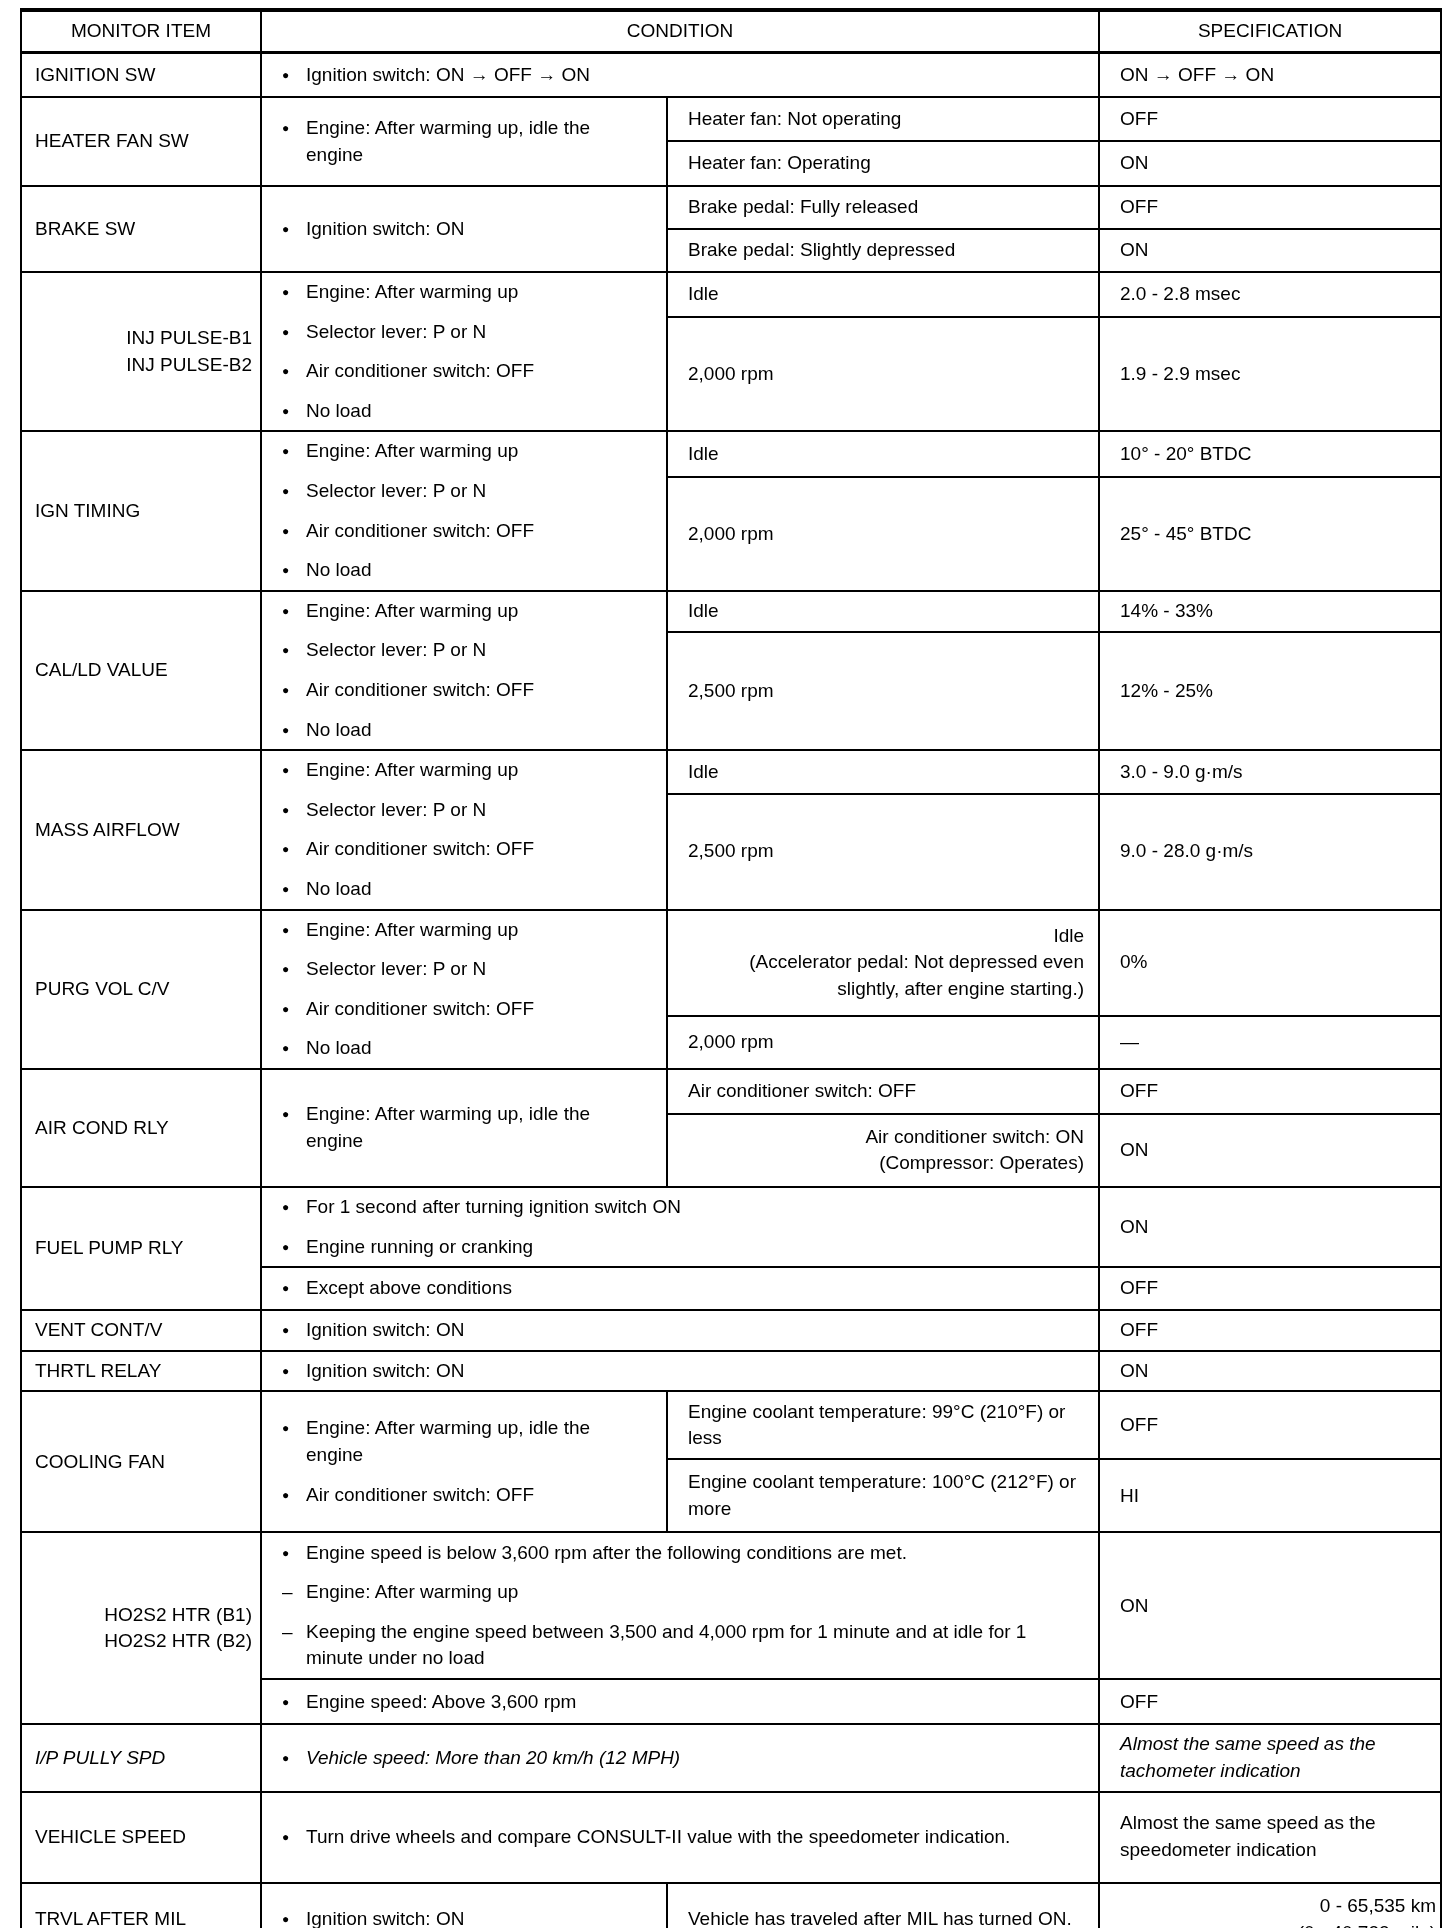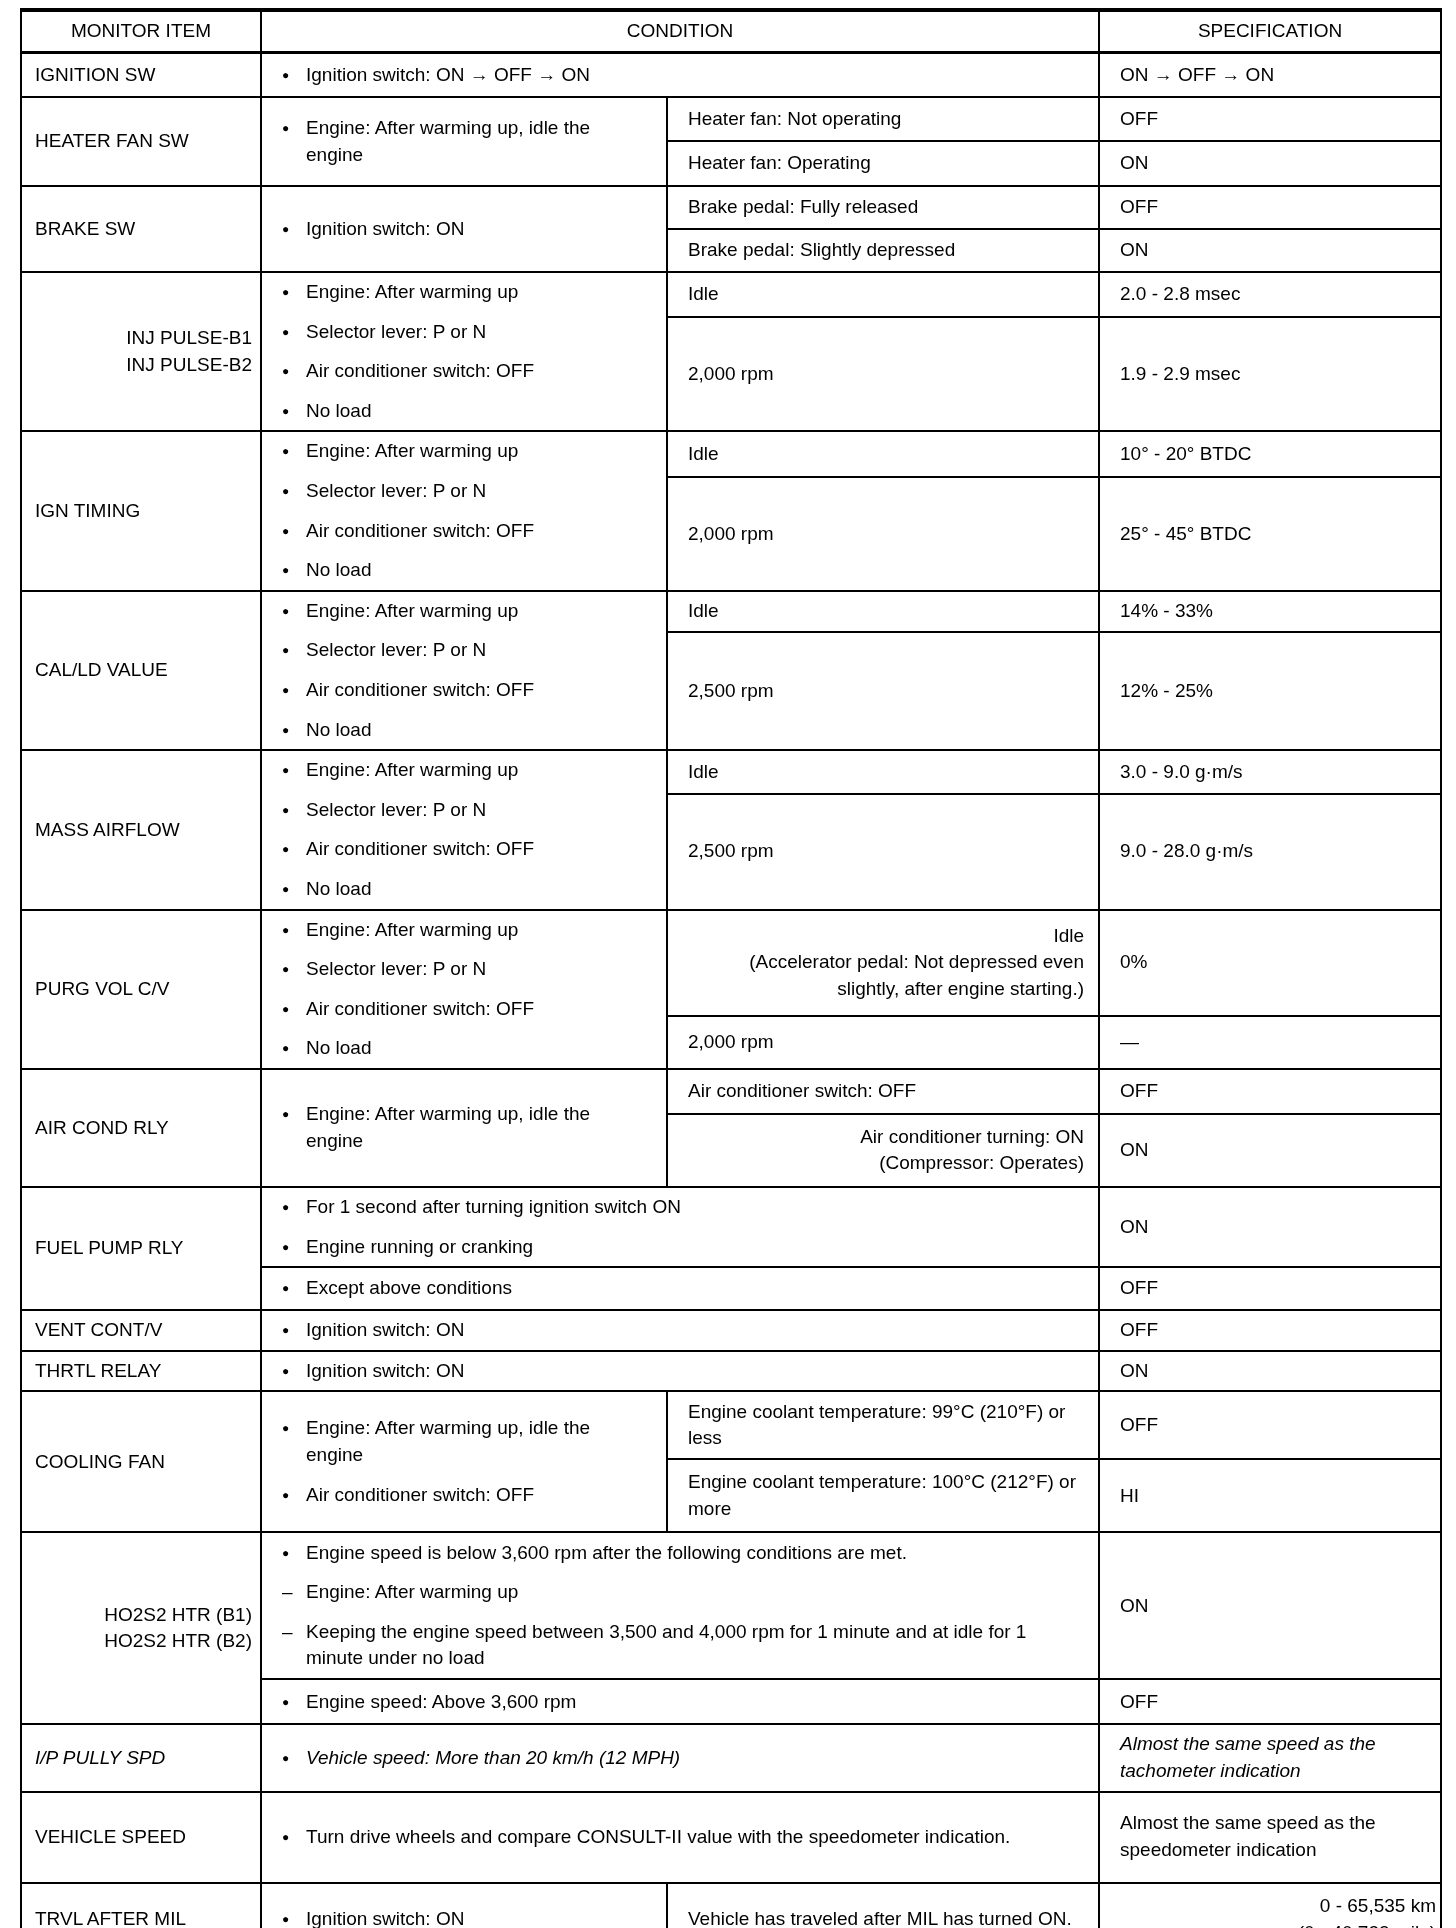--- a/index.html
+++ b/index.html
@@ -310,21 +310,21 @@
                 <span class="mk">●</span>
                 <span>Engine: After warming up, idle the engine</span>
               </div>
             </div>
         </td>
         <td class="subcond">Air conditioner switch: OFF</td>
         <td class="spec">OFF</td>
       </tr>
       <tr style="height:73px;">
         <td class="subcond two-line">
-          <div>Air conditioner turning: ON</div>
+          <div>Air conditioner switch: ON</div>
           <div>(Compressor: Operates)</div>
         </td>
         <td class="spec">ON</td>
       </tr>
 
       <tr style="height:80px;">
         <td class="item" rowspan="2">FUEL PUMP RLY</td>
         <td class="cond" colspan="2">
           <div class="blist">
             <div class="bline">

